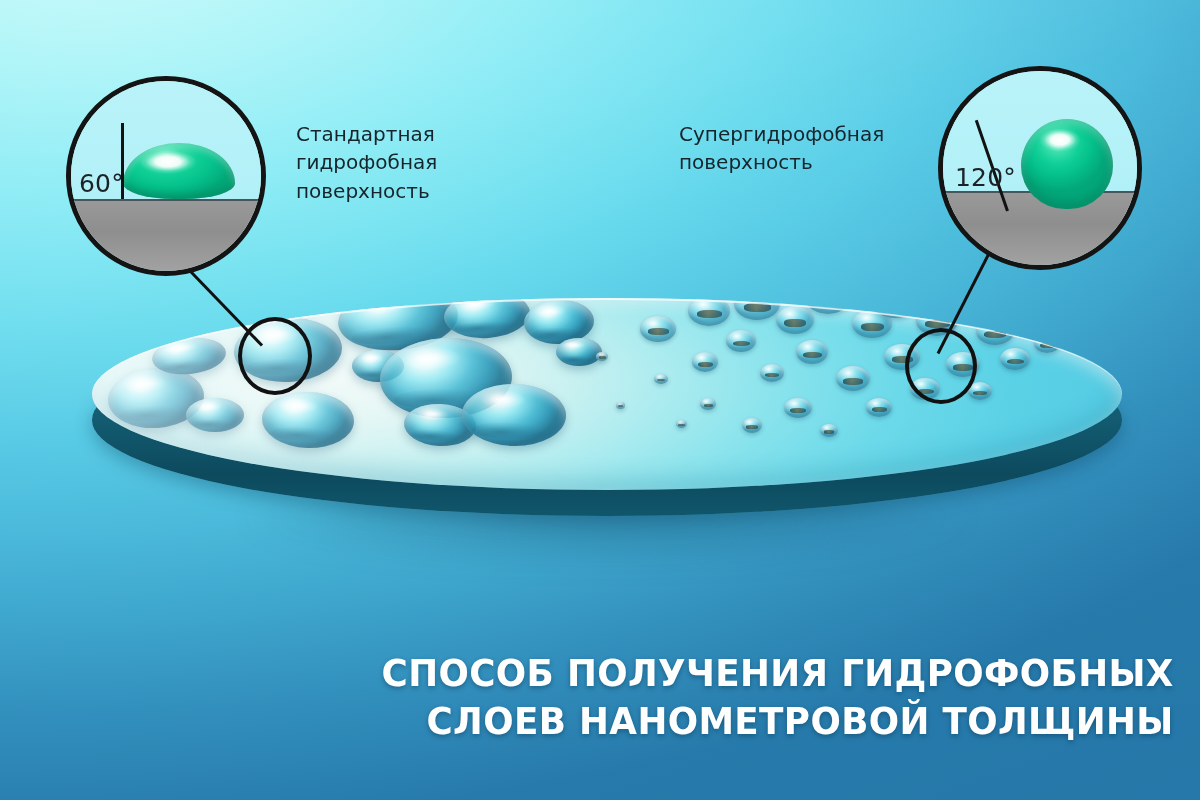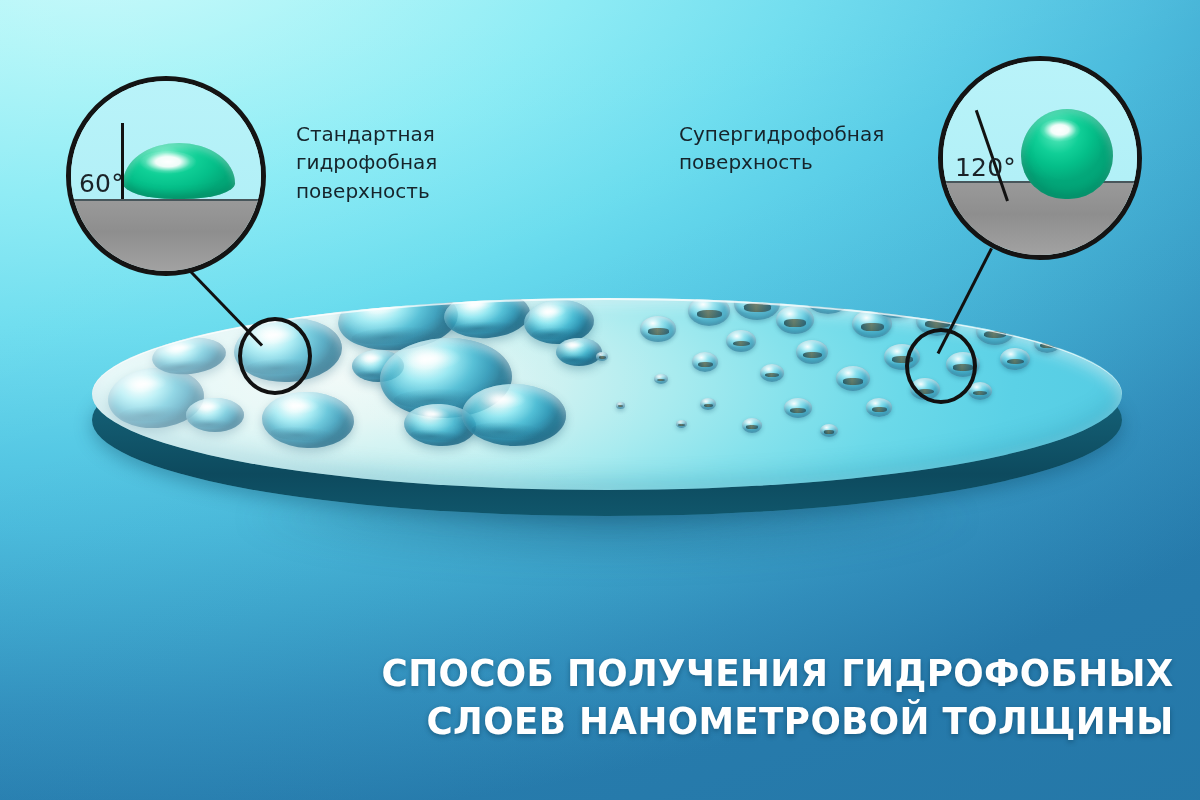--- a/index.html
+++ b/index.html
@@ -355,21 +355,21 @@
       </div>
     </div>
   </div>
 
   <div class="callout">
 
     <div class="leader" style="left:938px; top:352px; width:118px; height:3px; transform: rotate(-63deg);"></div>
 
     <div class="target-ring" style="left:905px; top:328px; width:64px; height:68px;"></div>
 
-    <div class="mag-circle" style="left:938px; top:56px; width:194px; height:194px;">
+    <div class="mag-circle" style="left:938px; top:66px; width:194px; height:194px;">
       <div class="mag-inner">
         <div class="mag-sky"></div>
         <div class="mag-ground"></div>
         <div class="mag-ground-line"></div>
 
         <div class="green-sphere" style="left:78px; top:48px; width:92px; height:90px;">
           <div class="gloss" style="left:18px; top:10px; width:42px; height:24px;"></div>
         </div>
 
         <div class="angle-line" style="left:63px; top:44px; width:3px; height:96px; transform: rotate(-19deg); transform-origin: 50% 100%;"></div>

